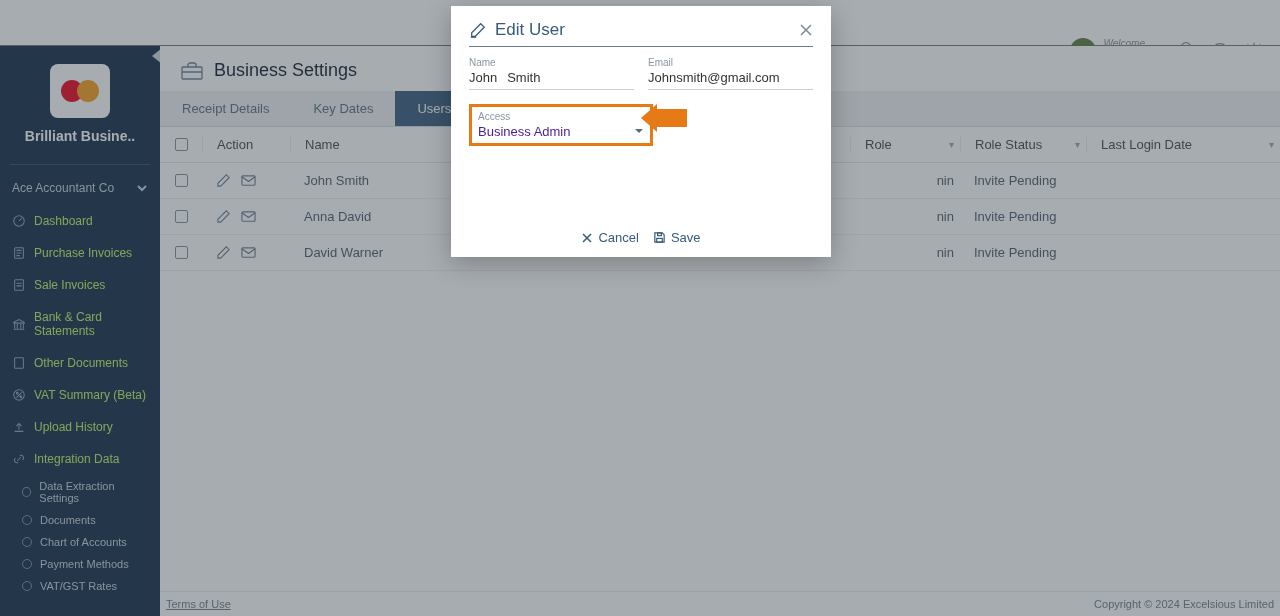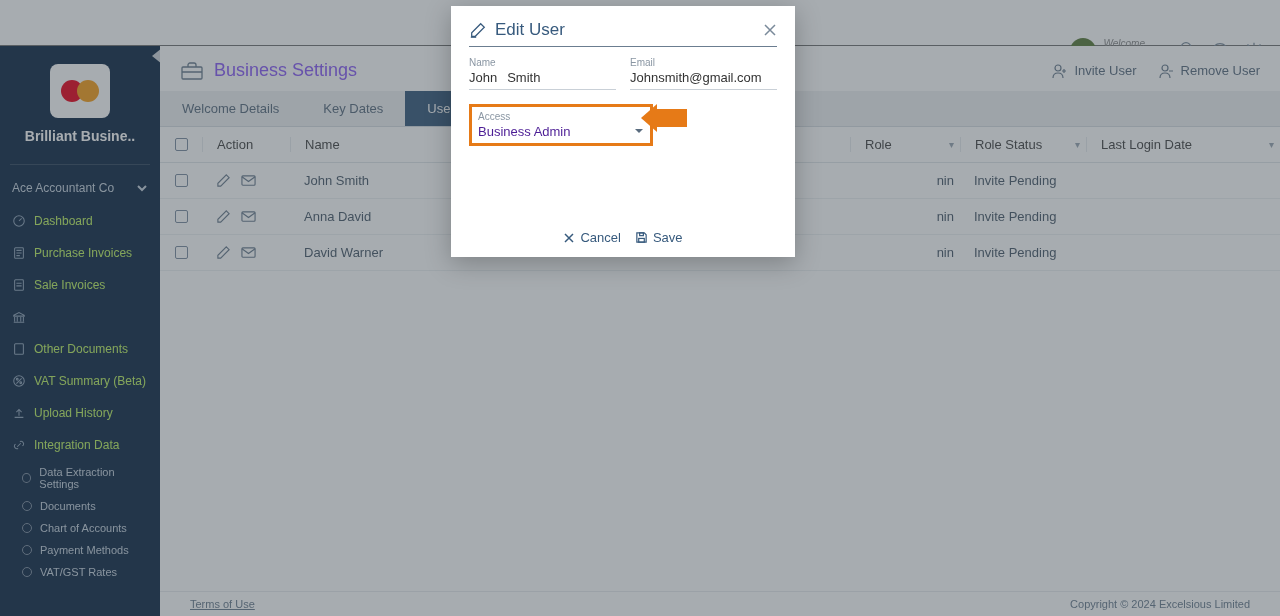--- a/index.html
+++ b/index.html
@@ -118,21 +118,21 @@
   .main {
     flex: 1; background:#fff; position:relative; min-width:0;
     display:flex; flex-direction:column;
   }
   .page-head {
     display:flex; align-items:center; justify-content:space-between;
     padding: 14px 20px 10px;
   }
   .page-title {
     display:flex; align-items:center; gap:10px;
-    color:#8b5cf6; font-size:18px; font-weight:400;
+    color:#0f172a; font-size:18px; font-weight:400;
   }
   .page-title .briefcase { width:24px; height:20px; }
   .page-actions { display:flex; gap:22px; }
   .page-action {
     display:flex; align-items:center; gap:6px;
     color:#5a6c7f; font-size:13px;
   }
   .page-action .pa-icon { width:16px; height:16px; }
 
   .tabs {
@@ -170,32 +170,32 @@
   .td.col-check { display:flex; justify-content:center; }
   .td.col-action { display:flex; gap:10px; align-items:center; padding-left:14px; }
   .act-icon { width:15px; height:15px; color:#6a7c8e; }
 
   .cb {
     width:13px; height:13px; border:1.5px solid #7d8da0; border-radius:2px; background:#fff;
   }
 
   .footer {
     margin-top:auto; display:flex; justify-content:space-between;
-    padding:6px 30px; font-size:11px; color:#6a7c8e;
+    padding:6px 6px; font-size:11px; color:#6a7c8e;
     border-top:1px solid #e9ecef;
   }
   .footer .terms { text-decoration: underline; cursor:pointer; }
 
   
   .overlay {
     position:absolute; inset:0;
     background:rgba(60,70,80,0.45);
   }
   .modal {
-    position:absolute; top:6px; left:451px; width:344px;
+    position:absolute; top:6px; left:451px; width:380px;
     background:#fff; box-shadow:0 6px 24px rgba(0,0,0,0.25);
     padding: 14px 18px 12px;
   }
   .modal-head {
     display:flex; align-items:center; gap:8px;
     border-bottom:1px solid #6b7d90; padding-bottom:6px;
   }
   .modal-head .title { color:#375a7d; font-size:17px; }
   .modal-close { margin-left:auto; color:#7a8a9a; font-size:16px; }
   .field-row { display:flex; gap:14px; margin-top:10px; }
@@ -324,20 +324,21 @@
           </svg>
         </span>
       <span>Sale Invoices</span>
     </div>
     <div class="nav-item">
       <span class="nav-icon">
           <svg viewBox="0 0 16 16" width="14" height="14" fill="none" stroke="#8fa3b8" stroke-width="1.2">
             <path d="M2 6l6-3 6 3v1H2zM3 8v5M6 8v5M10 8v5M13 8v5M2 14h12"></path>
           </svg>
         </span>
+      <span>Bank &amp; Card Statements</span>
     </div>
     <div class="nav-item">
       <span class="nav-icon">
           <svg viewBox="0 0 16 16" width="14" height="14" fill="none" stroke="#8fa3b8" stroke-width="1.2">
             <rect x="3" y="2" width="10" height="12" rx="1"></rect>
           </svg>
         </span>
       <span>Other Documents</span>
     </div>
     <div class="nav-item">
@@ -393,44 +394,24 @@
     <div class="page-head">
       <div class="page-title">
         <span class="briefcase">
           <svg viewBox="0 0 24 20" width="24" height="20" fill="none" stroke="#6a7c8e" stroke-width="1.3">
               <rect x="2" y="6" width="20" height="12" rx="1"></rect>
               <path d="M8 6V4a2 2 0 012-2h4a2 2 0 012 2v2M2 11h20"></path>
             </svg>
         </span>
         <span>Business Settings</span>
       </div>
-      <div class="page-actions">
-        <div class="page-action">
-          <span class="pa-icon">
-              <svg viewBox="0 0 16 16" width="16" height="16" fill="none" stroke="#6a7c8e" stroke-width="1.2">
-                <circle cx="6" cy="5" r="3"></circle>
-                <path d="M1 15c0-3 2-5 5-5s5 2 5 5M12 6v4M10 8h4"></path>
-              </svg>
-            </span>
-          <span>Invite User</span>
-        </div>
-        <div class="page-action">
-          <span class="pa-icon">
-              <svg viewBox="0 0 16 16" width="16" height="16" fill="none" stroke="#6a7c8e" stroke-width="1.2">
-                <circle cx="6" cy="5" r="3"></circle>
-                <path d="M1 15c0-3 2-5 5-5s5 2 5 5M10 8h4"></path>
-              </svg>
-            </span>
-          <span>Remove User</span>
-        </div>
-      </div>
     </div>
 
     <div class="tabs">
-      <div class="tab">Welcome Details</div>
+      <div class="tab">Receipt Details</div>
       <div class="tab">Key Dates</div>
       <div class="tab active">Users</div>
     </div>
 
     <div class="table">
       <div class="thead">
         <div class="th col-check">
             <span class="cb"></span>
           </div>
         <div class="th col-action">

